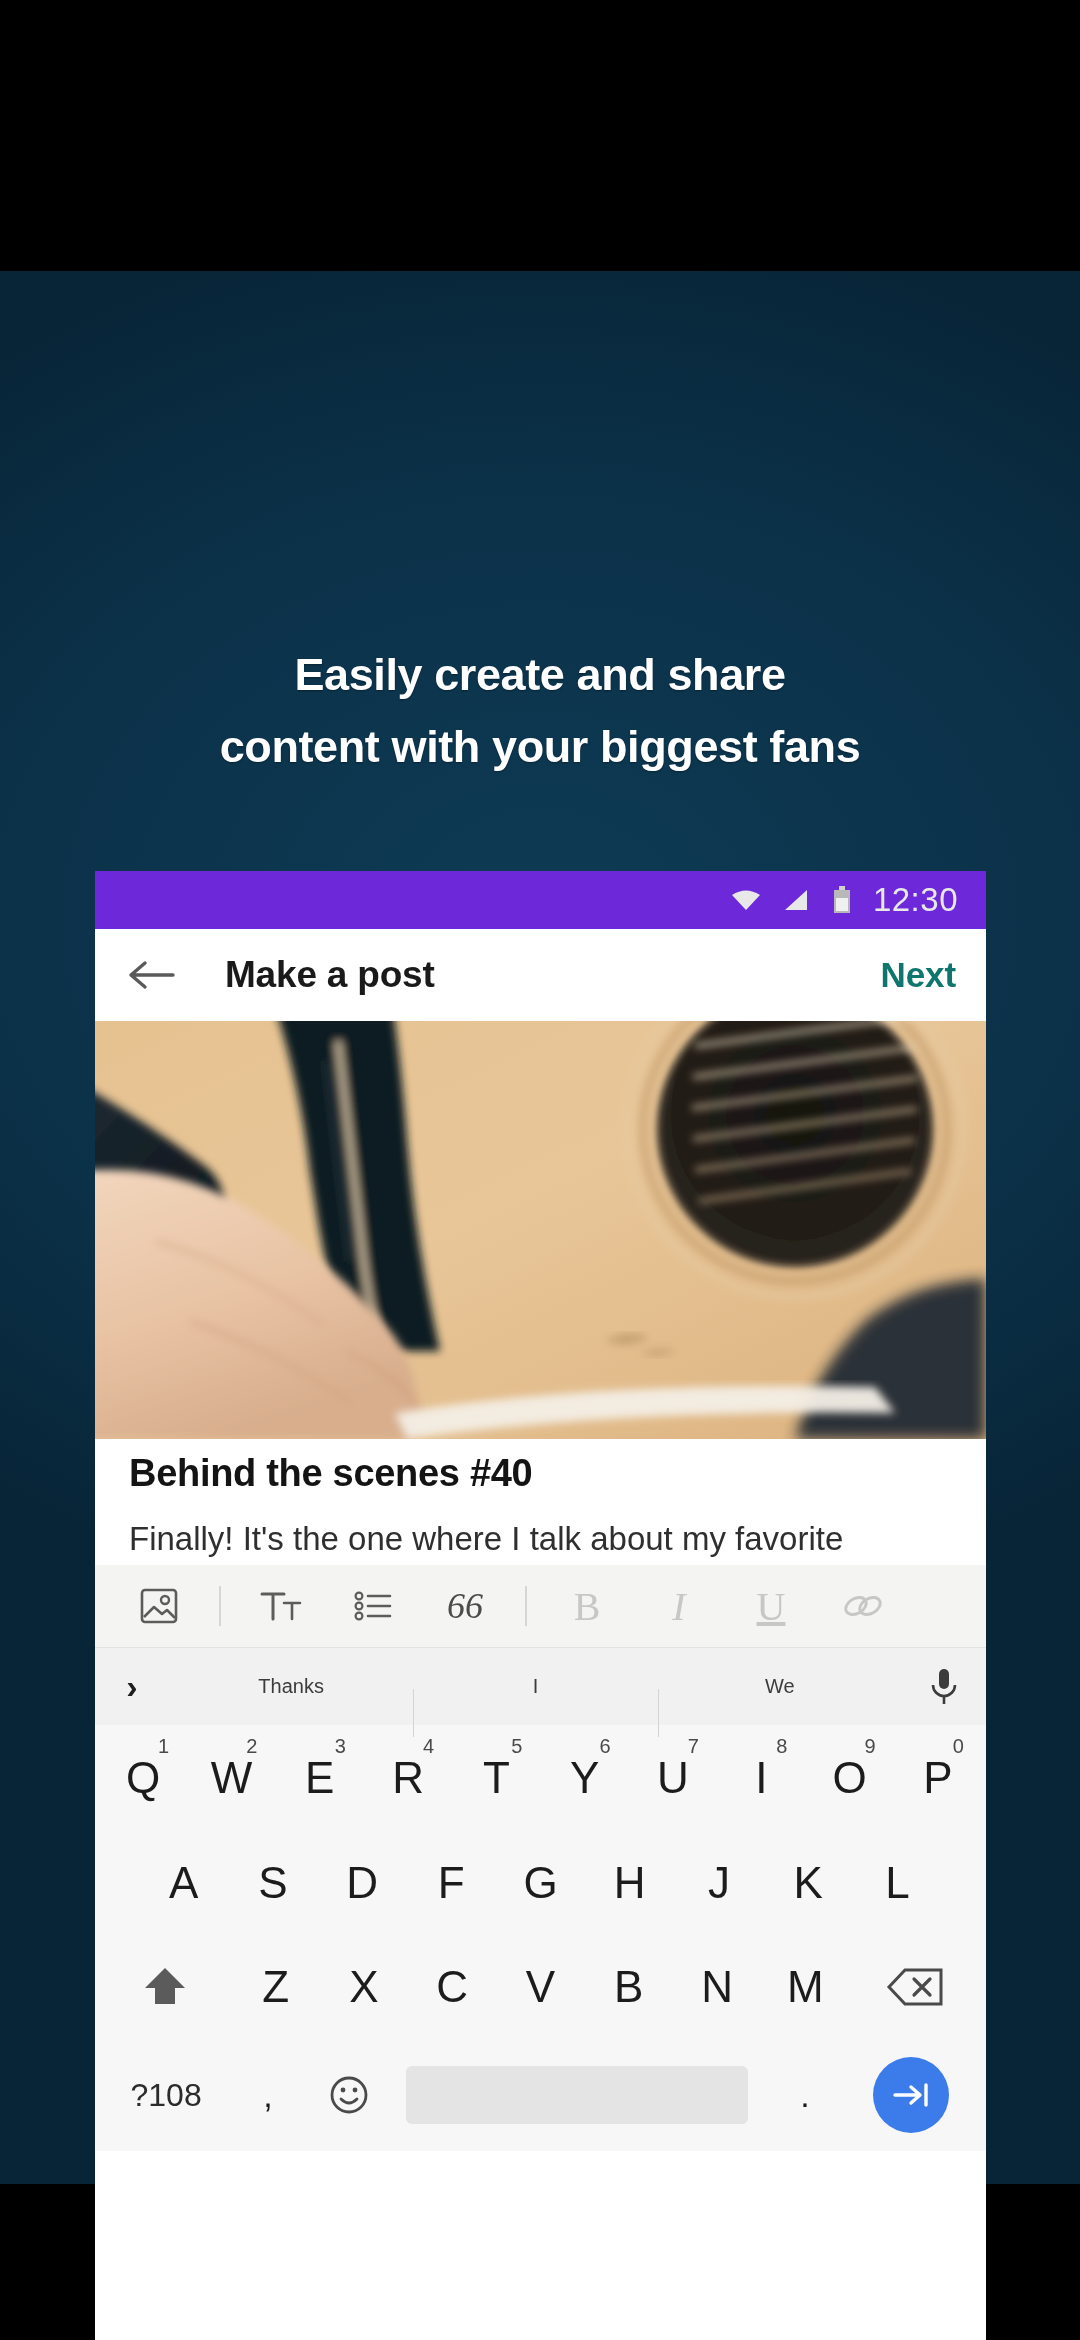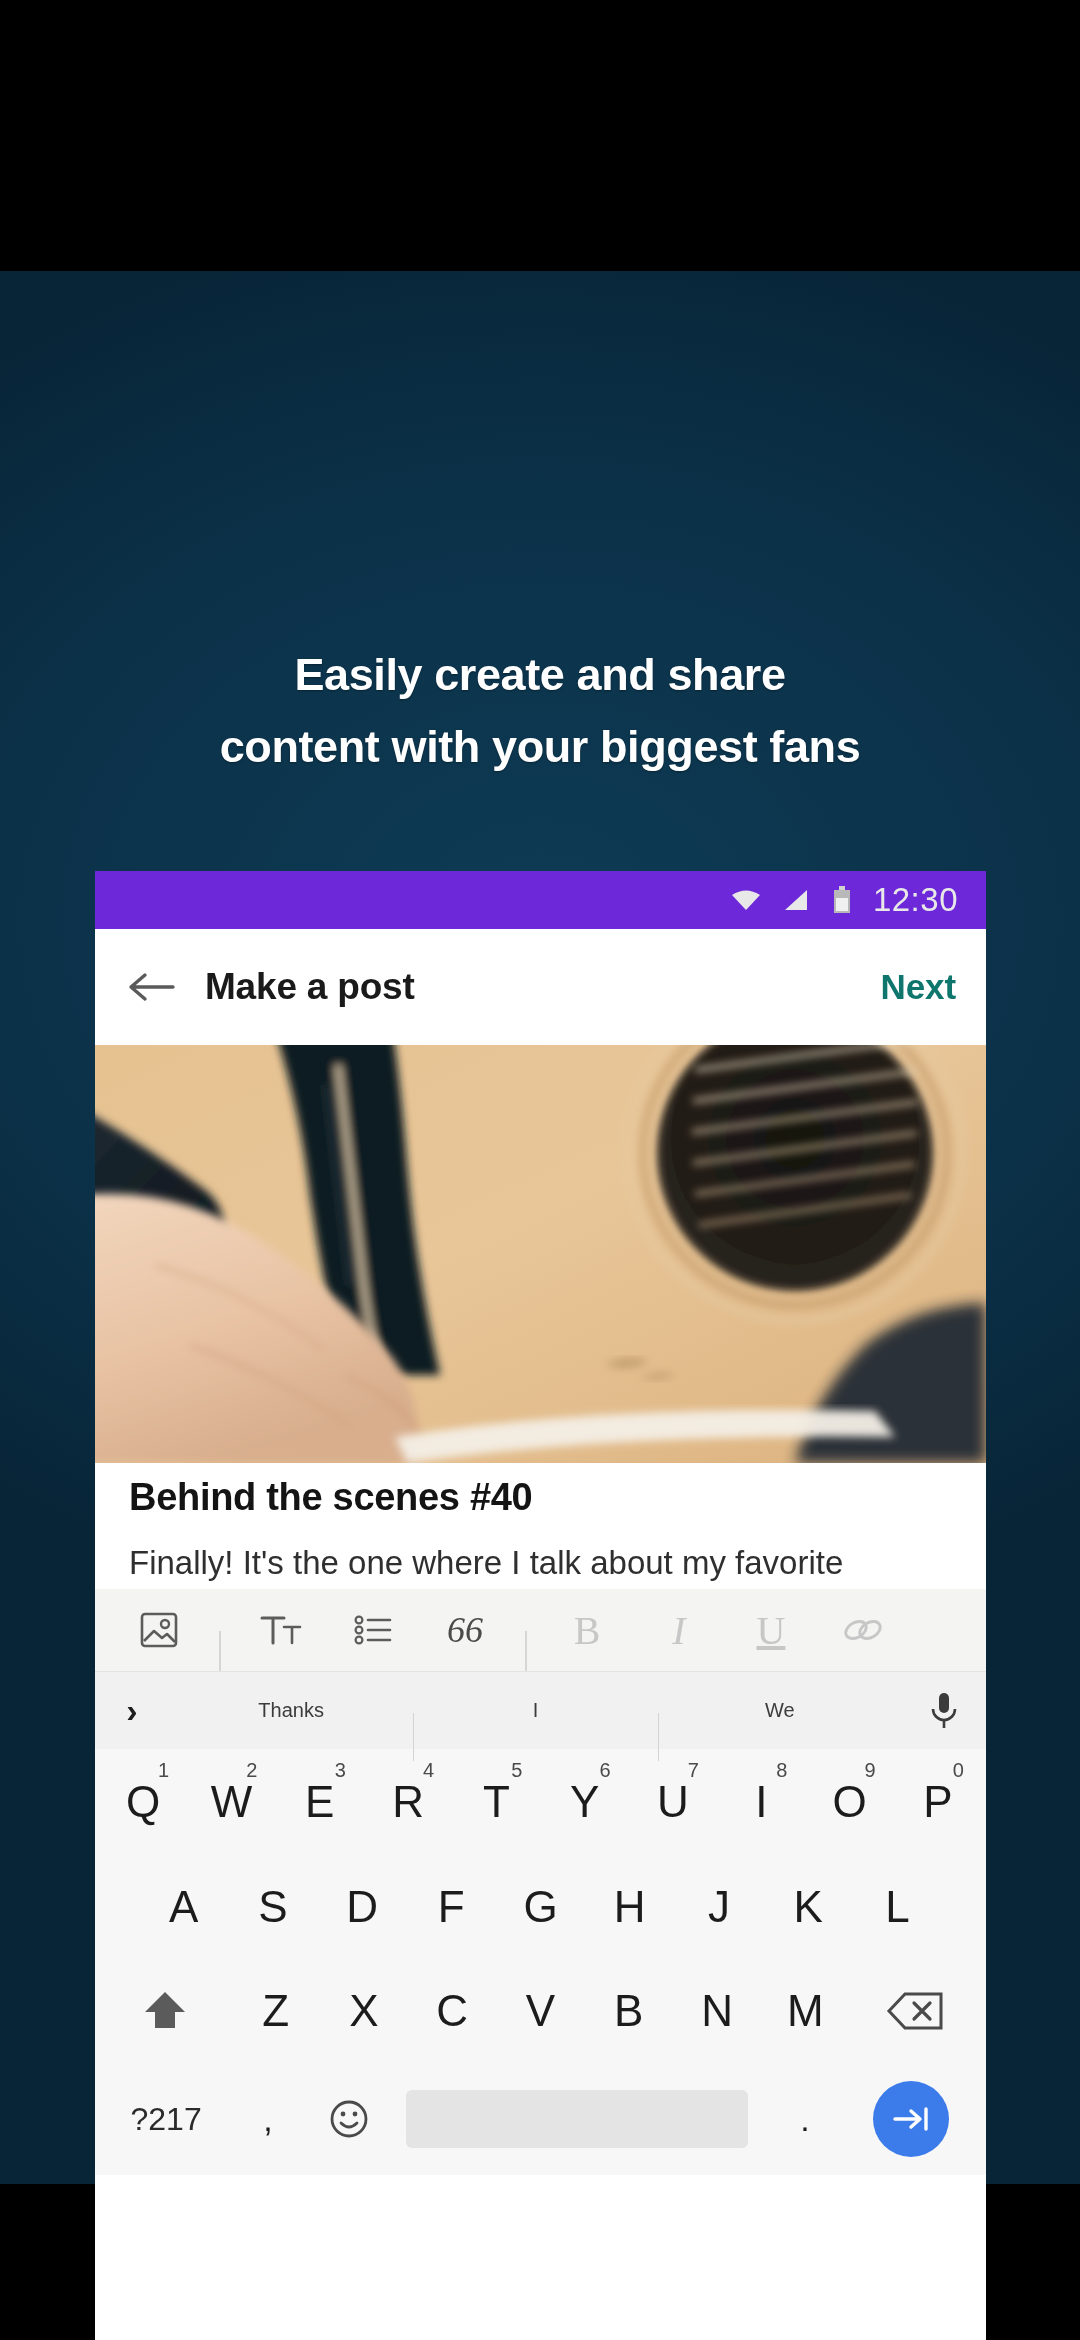--- a/index.html
+++ b/index.html
@@ -40,22 +40,23 @@
   .sb-time {
     color:#e8e8e8; font-size:33px; font-weight:normal; margin-left:22px;
     letter-spacing:.5px;
   }
   .ic-wifi { width:30px; height:24px; }
   .ic-signal { width:28px; height:24px; }
   .ic-batt { width:18px; height:28px; }
 
   
   .appbar {
-    height:116px; background:#ffffff; display:flex; align-items:center;
+    height:92px; background:#ffffff; display:flex; align-items:center;
     padding:0 30px 0 30px;
+    gap:20px;
   }
   .back-arrow { width:54px; height:40px; flex:0 0 auto; }
   .appbar-title {
     font-size:37px; font-weight:bold; color:#1a1a1a;
     margin-left:26px; letter-spacing:-0.2px;
   }
   .appbar-next {
     margin-left:auto; font-size:35px; font-weight:bold; color:#0f766e;
     letter-spacing:-0.1px;
   }
@@ -70,21 +71,21 @@
     font-size:38px; font-weight:bold; color:#141414;
     letter-spacing:-0.3px;
   }
   .post-text {
     margin-top:24px; font-size:33px; color:#2f2f2f; line-height:40px;
     white-space:nowrap; overflow:hidden;
   }
 
   
   .fmt {
-    height:82px; background:#f4f4f3; display:flex; align-items:flex-end;
+    height:82px; background:#f4f4f3; display:flex; align-items:center;
     padding:0 22px; gap:8px;
   }
   .fmt-btn {
     width:84px; height:82px; display:flex; align-items:center; justify-content:center;
     color:#4b4b4b;
   }
   .fmt-btn.dim { color:#c7c7c7; }
   .fmt-sep { width:2px; height:40px; background:#d6d6d6; margin:0 10px; flex:0 0 auto; }
   .fmt-quote { font-family:"Liberation Serif", serif; font-size:36px; font-style:italic; }
   .fmt-b { font-family:"Liberation Serif", serif; font-size:40px; }
@@ -373,21 +374,21 @@
           <div class="key">M</div>
           <div class="bksp-key">
             <svg width="62" height="46" viewBox="0 0 62 46">
               <path d="M20 6 L56 6 L56 40 L20 40 L4 23 Z" fill="none" stroke="#4a4a4a" stroke-width="3"></path>
               <path d="M29 15 L45 31 M45 15 L29 31" stroke="#4a4a4a" stroke-width="3.2" stroke-linecap="round"></path>
             </svg>
           </div>
         </div>
 
         <div class="krow krow4">
-          <div class="key key-123">?217</div>
+          <div class="key key-123">?108</div>
           <div class="key key-comma">,</div>
           <div class="key-emoji">
             <svg width="48" height="48" viewBox="0 0 48 48">
               <circle cx="24" cy="24" r="17" fill="none" stroke="#4a4a4a" stroke-width="2.8"></circle>
               <circle cx="18" cy="19" r="2.4" fill="#4a4a4a"></circle>
               <circle cx="30" cy="19" r="2.4" fill="#4a4a4a"></circle>
               <path d="M16 28 q8 8 16 0" fill="none" stroke="#4a4a4a" stroke-width="2.8" stroke-linecap="round"></path>
             </svg>
           </div>
           <div class="key-space"></div>

